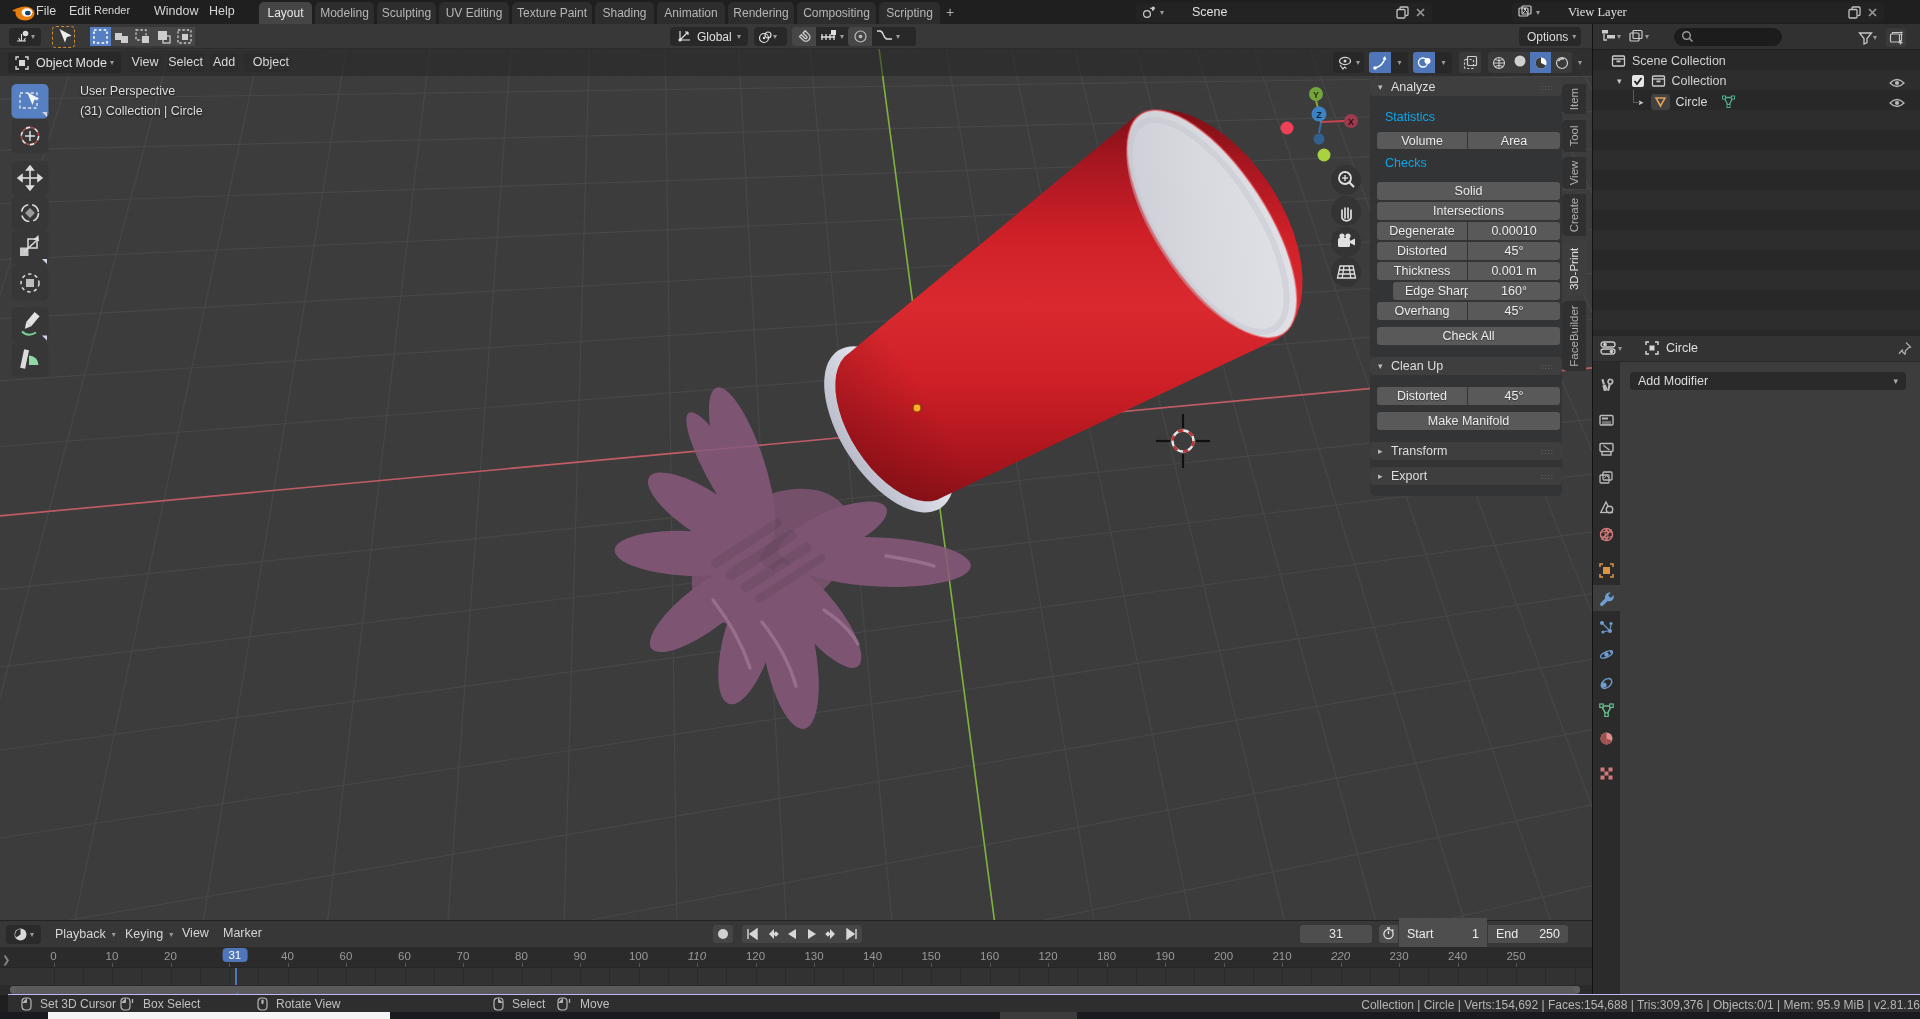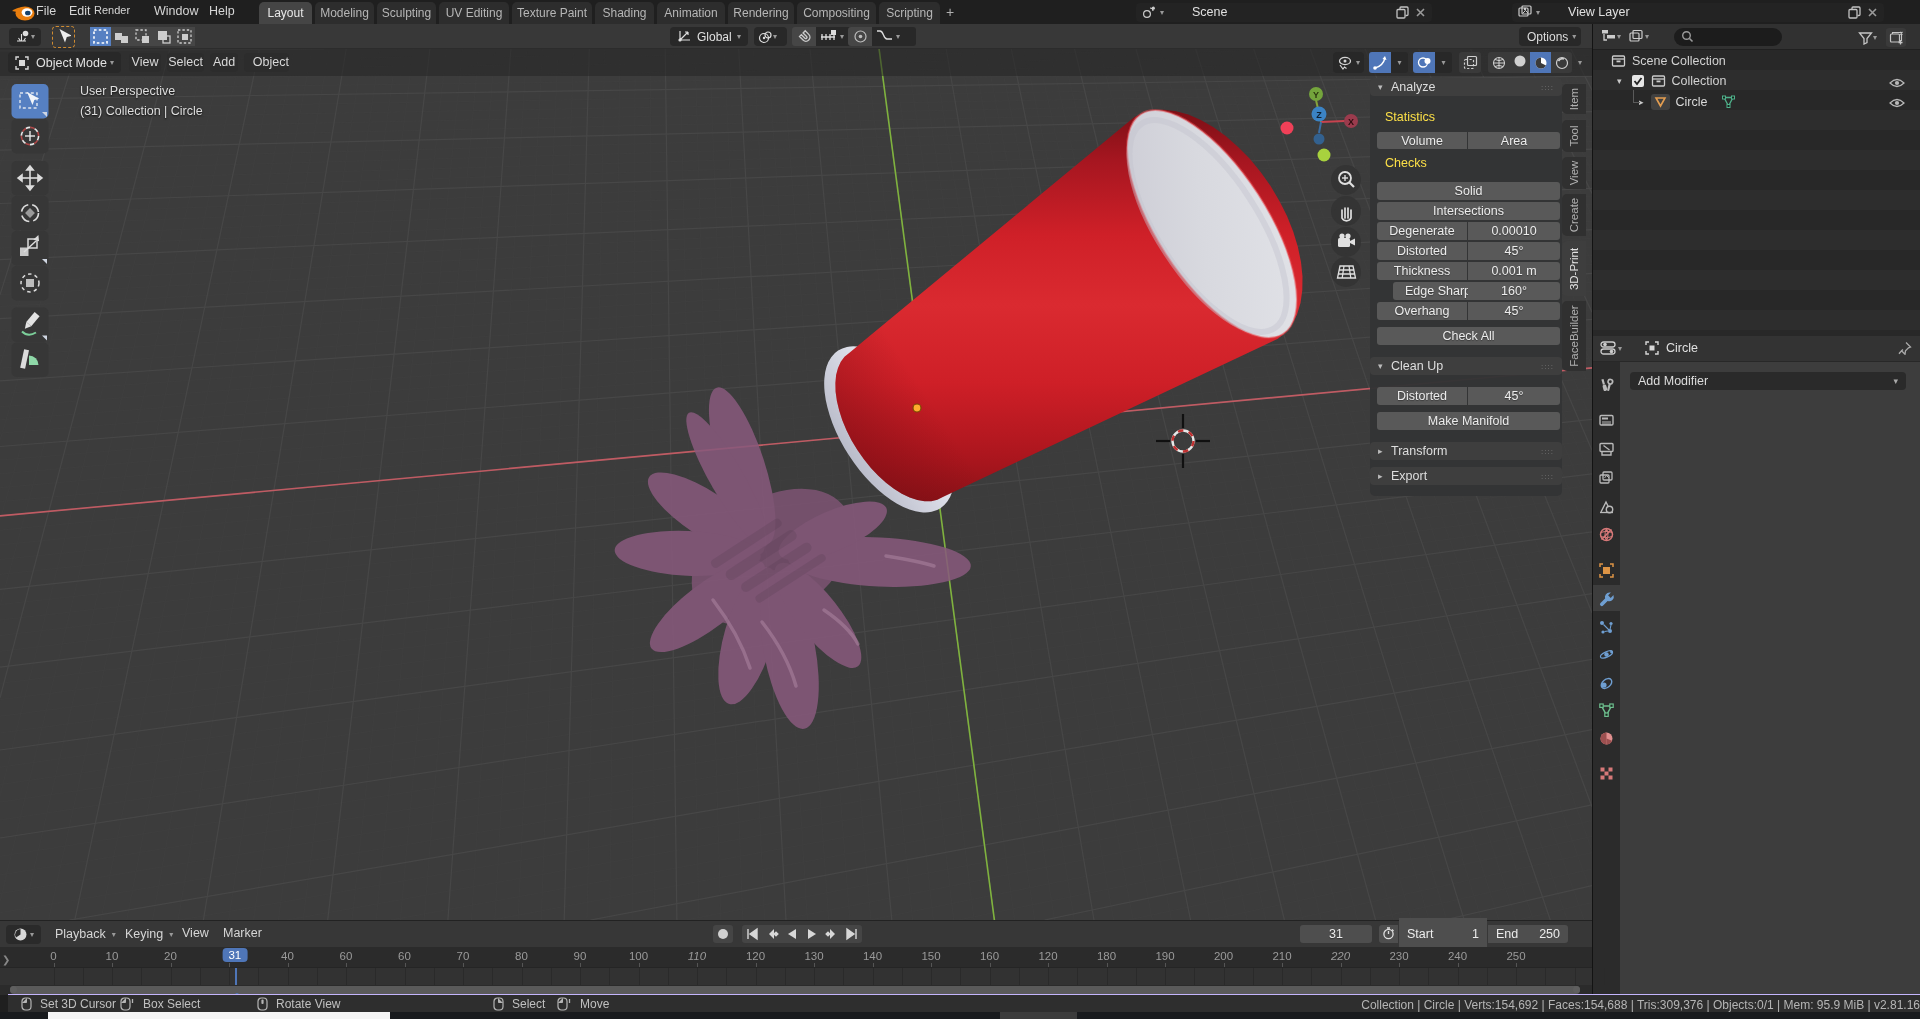--- a/index.html
+++ b/index.html
@@ -1,19 +1,19 @@
 <!DOCTYPE html>
 <html><head><meta charset="utf-8"><style>
 * { margin:0; padding:0; box-sizing:border-box; }
 body { width:1920px; height:1019px; background:#1f1f1f; font-family:"Liberation Sans", sans-serif; overflow:hidden; position:relative; color:#c8c8c8; }
 .abs { position:absolute; }
 .row { display:flex; align-items:center; }
 .chip { background:#282828; border-radius:4px; color:#d6d6d6; font-size:12px; display:flex; align-items:center; }
 .btn { background:#595959; border-radius:3px; color:#ececec; font-size:12.5px; display:flex; align-items:center; justify-content:center; text-shadow:0 1px 1px rgba(0,0,0,.35); }
-.panellabel { color:#fde047; font-size:12.5px; }
+.panellabel { color:#0ea5e9; font-size:12.5px; }
 svg text { font-family:"Liberation Sans", sans-serif; }
 </style></head><body>
 
 <div class="abs" style="left:0;top:24px;width:1592px;height:896px;overflow:hidden;">
 <svg class="abs" style="left:0;top:0;" width="1592" height="896" viewBox="0 24 1592 896">
 <defs>
 <linearGradient id="redg" x1="0" y1="0" x2="0" y2="1">
 <stop offset="0" stop-color="#7c0f15"></stop>
           <stop offset="0.13" stop-color="#a61620"></stop>
           <stop offset="0.32" stop-color="#cf2028"></stop>
@@ -396,21 +396,21 @@
     </svg>
   </div>
 <div class="abs row" style="left:1512px;top:2.5px;width:372px;height:19px;background:#232323;border-radius:4px;padding:0 6px;">
     <svg width="15" height="14" viewBox="0 0 15 14">
       <rect x="1" y="3" width="9" height="8" rx="1" fill="none" stroke="#ccc" stroke-width="1.2"></rect>
       <rect x="4" y="1" width="9" height="8" rx="1" fill="none" stroke="#ccc" stroke-width="1.2"></rect>
       <circle cx="7" cy="4" r="1.2" fill="#ccc"></circle>
       <path d="M5 8 l2.5-2.5 L10 8" stroke="#ccc" fill="none"></path>
     </svg>
     <span style="color:#999;font-size:8px;margin-left:3px;">▾</span>
-    <span style="margin-left:28px;font-size:12.5px;color:#e0e0e0;flex:1;">View Layer</span>
+    <span style="margin-left:28px;font-size:12.5px;color:#e0e0e0;flex:1;font-family:Liberation Serif, serif;">View Layer</span>
     <svg width="13" height="13" viewBox="0 0 13 13">
       <rect x="1" y="3.5" width="8" height="8.5" rx="1" fill="none" stroke="#c2c2c2" stroke-width="1.3"></rect>
       <path d="M4 3.5 V2 a1 1 0 0 1 1-1 h6 a1 1 0 0 1 1 1 v6.5 a1 1 0 0 1 -1 1 H9.5" fill="none" stroke="#c2c2c2" stroke-width="1.3"></path>
     </svg>
     <span style="width:6px"></span>
     <svg width="11" height="11" viewBox="0 0 11 11">
       <path d="M2 2 L9 9 M9 2 L2 9" stroke="#9a9a9a" stroke-width="1.6"></path>
     </svg>
   </div>
 <div class="abs" style="left:0;top:24px;width:1592px;height:25px;background:#383838;border-bottom:1px solid #2c2c2c;"></div>

